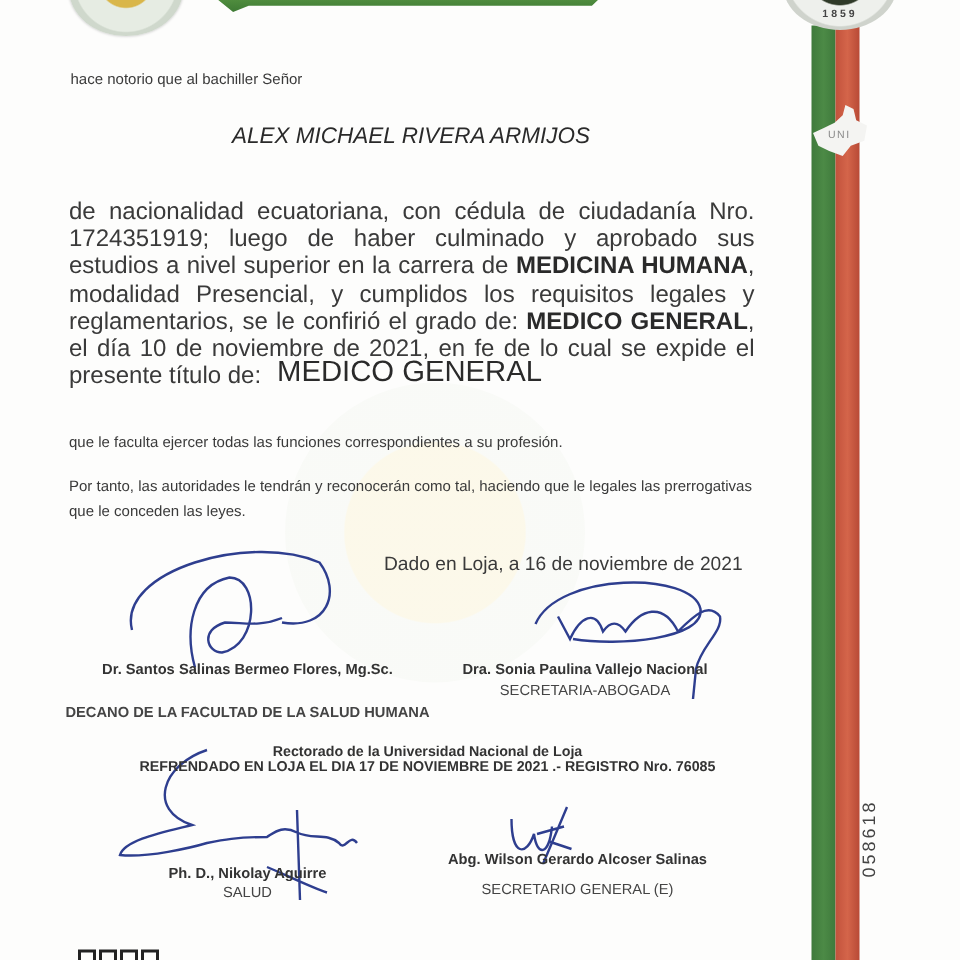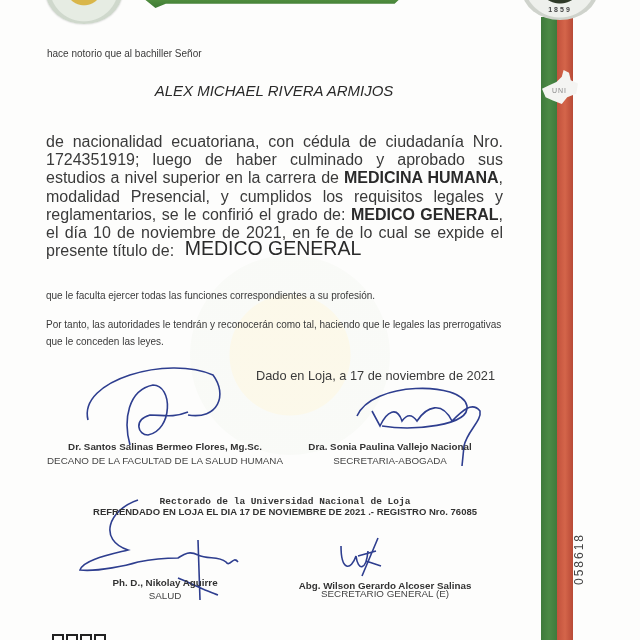--- a/index.html
+++ b/index.html
@@ -52,28 +52,28 @@
   }
   .body-para b { color:#2a2a2a; }
   .title { left:0; width:546px; top:237px; text-align:center; font-size:19.5px; color:#2a2a2a; }
   .faculta { left:46px; top:290px; }
   .portanto { left:46px; top:316px; width:460px; line-height:17px; }
   .dado { left:256px; top:368px; font-size:12.8px; }
 
   .sig-name { position:absolute; font-size:9.8px; font-weight:bold; color:#333; text-align:center; }
   .sig-role { position:absolute; font-size:9.8px; color:#444; text-align:center; }
   .s1n { left:40px; width:250px; top:441px; }
-  .s1r { left:40px; width:250px; top:455px; }
+  .s1r { left:40px; width:250px; top:470px;font-weight:bold; }
   .s2n { left:285px; width:210px; top:441px; }
   .s2r { left:285px; width:210px; top:455px; }
-  .rect1 { left:40px; width:490px; top:496px; font-size:9.5px; font-weight:bold; color:#333; text-align:center;font-family:Liberation Mono, monospace; }
+  .rect1 { left:40px; width:490px; top:496px; font-size:9.5px; font-weight:bold; color:#333; text-align:center; }
   .rect2 { left:40px; width:490px; top:506px; font-size:9.5px; font-weight:bold; color:#333; text-align:center; }
   .s3n { left:80px; width:170px; top:577px; }
   .s3r { left:80px; width:170px; top:590px; }
-  .s4n { left:285px; width:200px; top:580px; }
+  .s4n { left:285px; width:200px; top:568px; }
   .s4r { left:285px; width:200px; top:588px; }
 
   .serial {
     left:572px; top:585px; font-size:12px; color:#444; letter-spacing:2px;
     transform:rotate(-90deg); transform-origin:0 0;
   }
   .qr { left:52px; top:630px; width:56px; height:12px; }
   .qr span { display:inline-block; width:12px; height:10px; border:2px solid #222; margin-right:2px; box-sizing:border-box; }
   svg.sig { position:absolute; overflow:visible; }
 </style>
@@ -90,21 +90,21 @@
 <div class="abs map-white"></div>
 <div class="abs map-label">UNI</div>
 <div class="abs watermark"></div>
 
 <div class="txt intro">hace notorio que al bachiller Señor</div>
 <div class="txt name">ALEX MICHAEL RIVERA ARMIJOS</div>
 <div class="txt body-para"><span>de nacionalidad ecuatoriana, con cédula de ciudadanía Nro. 1724351919; luego de haber culminado y aprobado sus estudios a nivel superior en la carrera  de </span><b>MEDICINA HUMANA</b><span>, modalidad Presencial, y cumplidos los requisitos legales y reglamentarios, se le confirió el grado de: </span><b>MEDICO GENERAL</b><span>, el día 10 de noviembre de 2021, en fe de lo cual se expide el presente título de:</span></div>
 <div class="txt title">MEDICO GENERAL</div>
 <div class="txt faculta">que le faculta ejercer todas las funciones correspondientes a su profesión.</div>
 <div class="txt portanto">Por tanto, las autoridades le tendrán y reconocerán como tal, haciendo que le legales las prerrogativas que le conceden las leyes.</div>
-<div class="txt dado">Dado en Loja, a 17 de noviembre de 2021</div>
+<div class="txt dado">Dado en Loja, a 16 de noviembre de 2021</div>
 
 <svg class="sig" style="left:78px;top:360px;" width="150" height="90">
   <path d="M10,60 C0,20 90,-5 135,15 C150,35 140,60 110,55 M52,85 C45,60 50,30 75,25 C95,25 95,70 70,75 C60,75 55,60 72,55 C85,55 95,58 110,52" fill="none" stroke="#2e3e8f" stroke-width="1.6"></path>
 </svg>
 <svg class="sig" style="left:352px;top:386px;" width="140" height="80">
   <path d="M5,30 C20,-5 110,-5 115,20 C118,40 60,45 30,40 M20,25 L28,40 C35,25 45,20 50,35 C55,28 60,28 65,35 C75,20 90,15 100,35 C110,25 120,15 128,25 C130,35 115,45 112,60 L110,80" fill="none" stroke="#2e3e8f" stroke-width="1.6"></path>
 </svg>
 <svg class="sig" style="left:78px;top:500px;" width="170" height="100">
   <path d="M60,0 C30,10 20,40 50,50 C30,55 5,60 2,70 C20,72 50,65 60,62 C70,60 80,58 100,58 C105,55 110,50 120,55 C130,60 140,55 148,62 C152,68 155,55 160,62 M120,40 L122,100 M100,78 C110,82 130,92 140,95" fill="none" stroke="#2e3e8f" stroke-width="1.6"></path>
 </svg>

